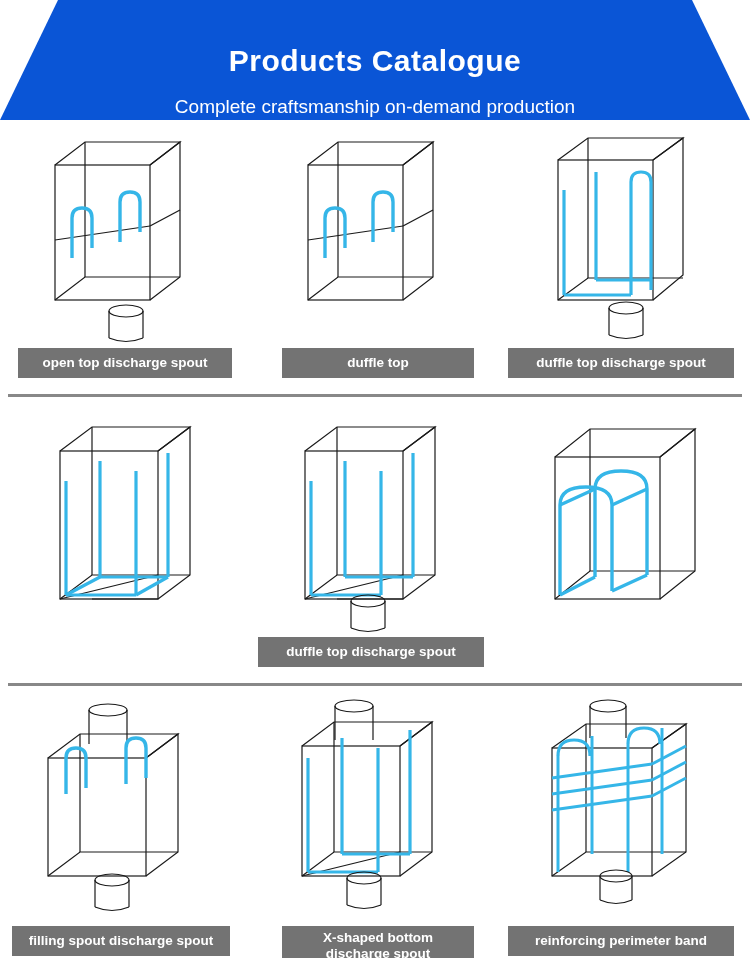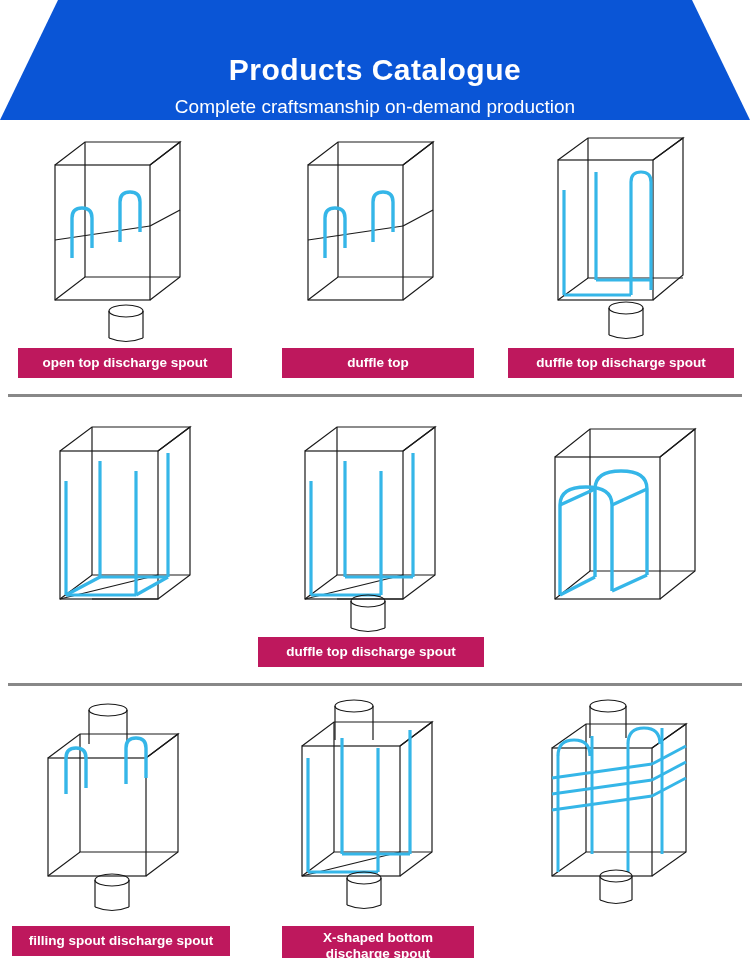--- a/index.html
+++ b/index.html
@@ -22,21 +22,21 @@
     position:absolute;left:0;top:0;width:80px;height:120px;
     background:#ffffff;
     clip-path:polygon(0 0, 58px 0, 0 120px);
   }
   .header .notch-right{
     position:absolute;right:0;top:0;width:80px;height:120px;
     background:#ffffff;
     clip-path:polygon(22px 0, 80px 0, 80px 120px);
   }
   .header .title{
-    position:absolute;top:53px;left:0;width:750px;
+    position:absolute;top:44px;left:0;width:750px;
     text-align:center;
     color:#ffffff;
     font-size:30px;
     font-weight:bold;
     letter-spacing:0.5px;
   }
   .header .subtitle{
     position:absolute;top:96px;left:0;width:750px;
     text-align:center;
     color:#ffffff;
@@ -57,21 +57,21 @@
     box-sizing:border-box;
   }
   .art{
     position:relative;
     height:228px;
     width:250px;
   }
   .art svg{display:block;}
 
   .caption{
-    background:#be185d;
+    background:#737373;
     color:#ffffff;
     font-size:13.5px;
     font-weight:bold;
     text-align:center;
     line-height:1.15;
     box-sizing:border-box;
     display:flex;
     align-items:center;
     justify-content:center;
   }
@@ -407,17 +407,20 @@
               <path d="M128 46 Q128 30 144 30 Q160 30 160 46" stroke-width="3.2"></path>
             </g>
             <g fill="none" stroke="#1a1a1a" stroke-width="1.2">
               <ellipse cx="116" cy="178" rx="16" ry="6"></ellipse>
               <path d="M100 178 L100 202"></path>
               <path d="M132 178 L132 202"></path>
               <path d="M100 202 Q116 209 132 202"></path>
             </g>
           </svg>
         </div>
+        <div class="cap-wrap wide">
+            <div class="caption one cap-c">reinforcing perimeter band</div>
+          </div>
       </div>
     </div>
 
   </div>
 </div>
 
 </body></html>

